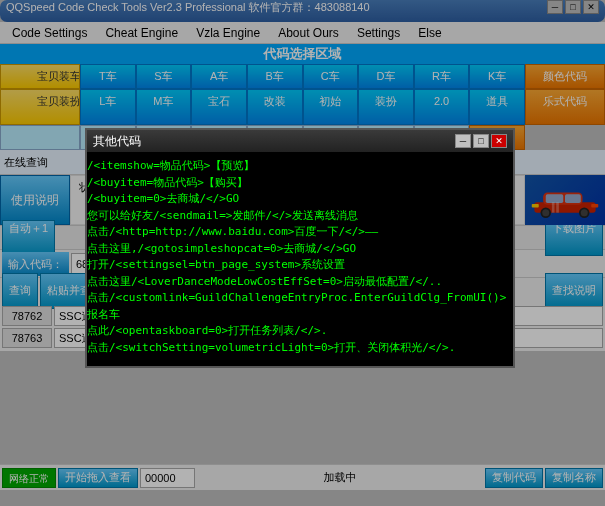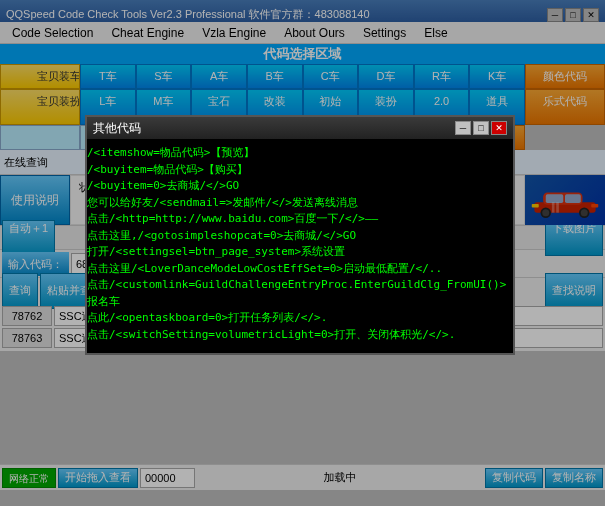--- a/index.html
+++ b/index.html
@@ -11,23 +11,24 @@
       overflow: hidden;
       background: #c0c0c0;
     }
 
     
     #title-bar {
       background: linear-gradient(to bottom, #4a7fbd, #2e5fa3);
       color: white;
       height: 22px;
       display: flex;
-      align-items: flex-end;
+      align-items: flex-start;
       padding: 0 6px;
       justify-content: space-between;
+      border-radius: 7px;
     }
     #title-bar-text {
       font-size: 11px;
       white-space: nowrap;
     }
     #title-controls {
       display: flex;
       gap: 2px;
     }
     .title-btn {
@@ -99,21 +100,21 @@
     #modal-overlay {
       position: absolute;
       top: 0; left: 0; right: 0; bottom: 0;
       background: rgba(0,0,0,0.3);
       z-index: 10;
     }
 
     
     #other-code-modal {
       position: absolute;
-      top: 115px;
+      top: 128px;
       left: 85px;
       width: 430px;
       height: 240px;
       background: #e5e5e5;
       border: 2px solid #555;
       z-index: 20;
       display: flex;
       flex-direction: column;
     }
     #modal-title-bar {
@@ -346,21 +347,21 @@
 <div id="title-bar">
   <span id="title-bar-text">QQSpeed Code Check Tools Ver2.3 Professional 软件官方群：483088140</span>
   <div id="title-controls">
     <div class="title-btn">─</div>
     <div class="title-btn">□</div>
     <div class="title-btn">✕</div>
   </div>
 </div>
 
 <div id="menu-bar">
-  <div class="menu-item">Code Selection</div>
+  <div class="menu-item">Code Settings</div>
   <div class="menu-item">Cheat Engine</div>
   <div class="menu-item">Vzla Engine</div>
   <div class="menu-item">About Ours</div>
   <div class="menu-item">Settings</div>
   <div class="menu-item">Else</div>
 </div>
 
 <div id="section-header">代码选择区域</div>
 
 <div id="buttons-section">

